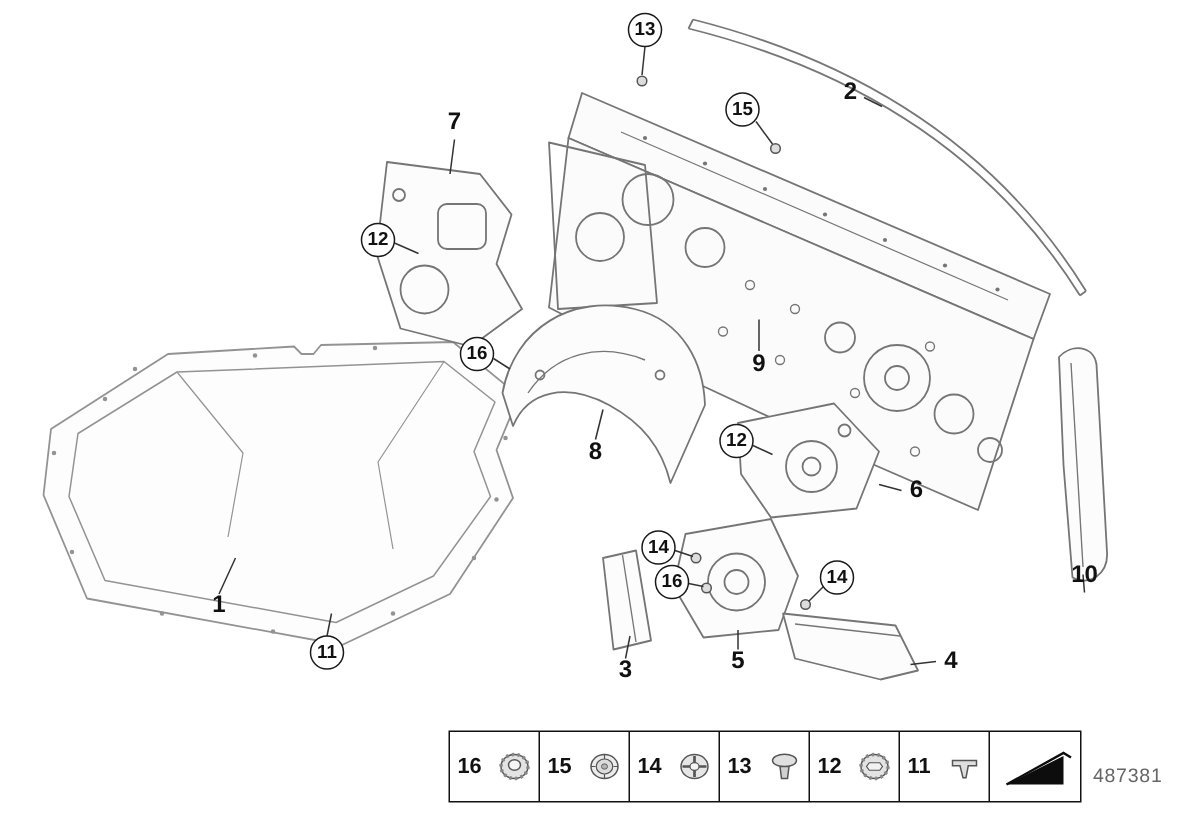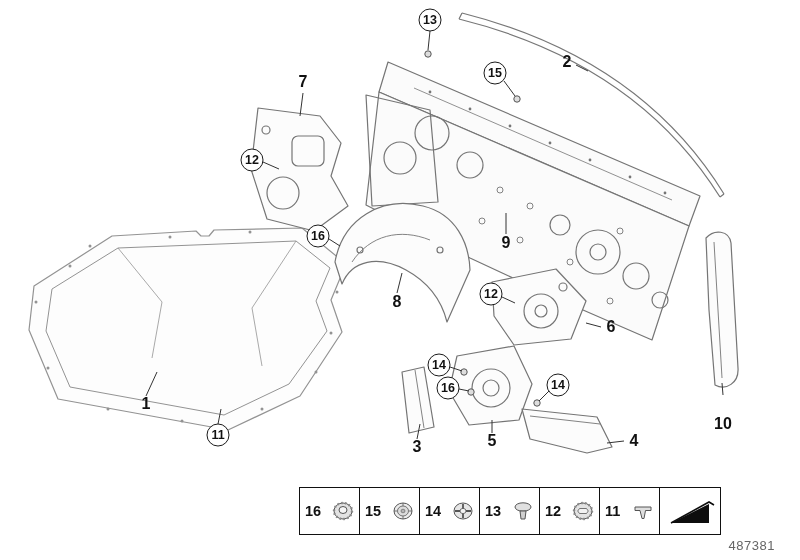--- a/index.html
+++ b/index.html
@@ -24,21 +24,21 @@
   }
   .legend-cell{
     width:60px;height:46px;border-right:1.5px solid #111;box-sizing:border-box;
     display:flex;align-items:center;justify-content:space-between;
     padding:0 3px 0 5px;cursor:pointer;
   }
   .legend-cell.wedge{justify-content:center;cursor:default;}
   .legend-cell:last-child{border-right:none;}
   .legend-num{font-weight:bold;font-size:14.5px;color:#111;}
   .partnum{
-    position:absolute;left:700px;top:538px;width:75px;text-align:right;
+    position:absolute;left:700px;top:509px;width:75px;text-align:right;
     color:#666;font-size:13px;letter-spacing:0.5px;
   }
 </style>
 </head>
 <body>
 
 <div class="stage">
 
   <svg class="art" width="800" height="560" viewBox="0 0 800 560">
 
@@ -179,21 +179,21 @@
 
   <span class="callout" style="left:146px;top:404px">1</span>
   <span class="callout" style="left:567px;top:62px">2</span>
   <span class="callout" style="left:417px;top:447px">3</span>
   <span class="callout" style="left:634px;top:441px">4</span>
   <span class="callout" style="left:492px;top:441px">5</span>
   <span class="callout" style="left:611px;top:327px">6</span>
   <span class="callout" style="left:303px;top:82px">7</span>
   <span class="callout" style="left:397px;top:302px">8</span>
   <span class="callout" style="left:506px;top:243px">9</span>
-  <span class="callout" style="left:723px;top:424px">10</span>
+  <span class="callout" style="left:723px;top:384px">10</span>
 
   <span class="callout circled" style="left:218px;top:435px">11</span>
   <span class="callout circled" style="left:252px;top:160px">12</span>
   <span class="callout circled" style="left:491px;top:294px">12</span>
   <span class="callout circled" style="left:430px;top:20px">13</span>
   <span class="callout circled" style="left:439px;top:365px">14</span>
   <span class="callout circled" style="left:558px;top:385px">14</span>
   <span class="callout circled" style="left:495px;top:73px">15</span>
   <span class="callout circled" style="left:318px;top:236px">16</span>
   <span class="callout circled" style="left:448px;top:388px">16</span>

